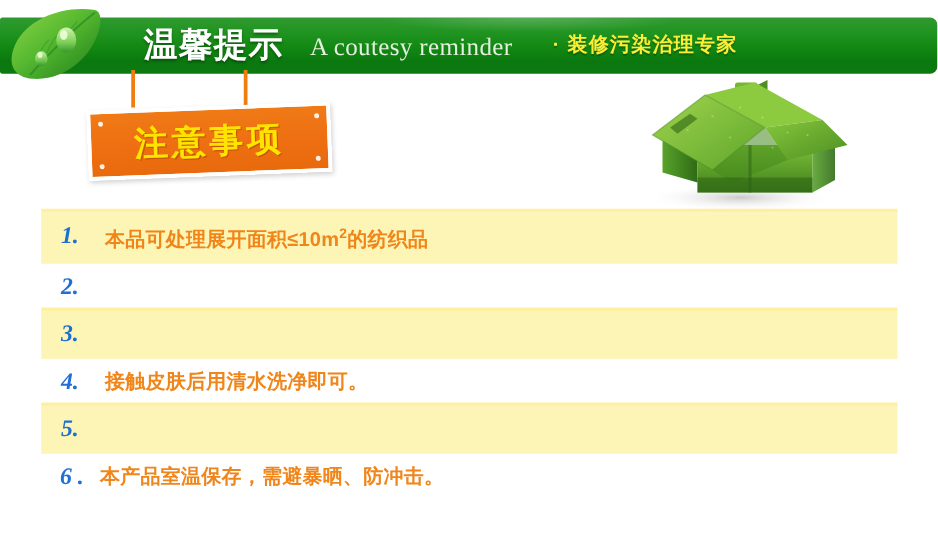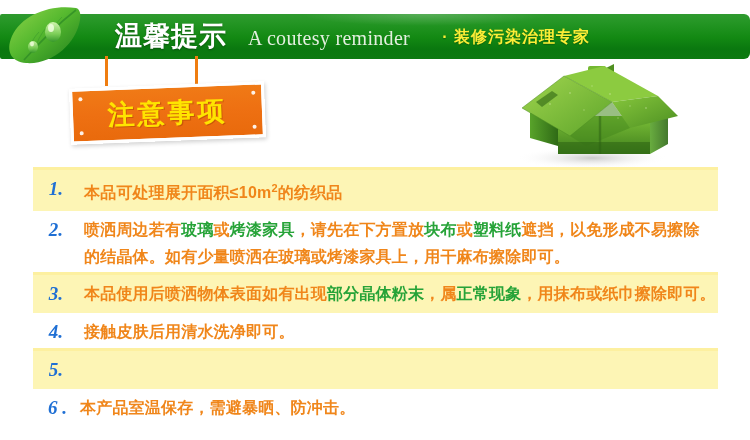--- a/index.html
+++ b/index.html
@@ -298,30 +298,23 @@
 
 <div class="list">
     <div class="row tight alt">
       <div class="row-num">1.</div>
       <div class="row-text">
         <div><span class="o">本品可处理展开面积≤10m<span class="sup">2</span>的纺织品</span></div>
       </div>
     </div>
     <div class="row tight">
       <div class="row-num">2.</div>
-      <div class="row-text">
-        <div><span class="o">喷洒周边若有</span><span class="g">玻璃</span><span class="o">或</span><span class="g">烤漆家具</span><span class="o">，请先在下方置放</span><span class="g">块布</span><span class="o">或</span><span class="g">塑料纸</span><span class="o">遮挡，以免形成不易擦除</span></div>
-        <div><span class="o">的结晶体。如有少量喷洒在玻璃或烤漆家具上，用干麻布擦除即可。</span></div>
-      </div>
     </div>
     <div class="row tight alt">
       <div class="row-num">3.</div>
-      <div class="row-text">
-        <div><span class="o">本品使用后喷洒物体表面如有出现</span><span class="g">部分晶体粉末</span><span class="o">，属</span><span class="g">正常现象</span><span class="o">，用抹布或纸巾擦除即可。</span></div>
-      </div>
     </div>
     <div class="row tight">
       <div class="row-num">4.</div>
       <div class="row-text">
         <div><span class="o">接触皮肤后用清水洗净即可。</span></div>
       </div>
     </div>
     <div class="row tight alt">
       <div class="row-num">5.</div>
     </div>

